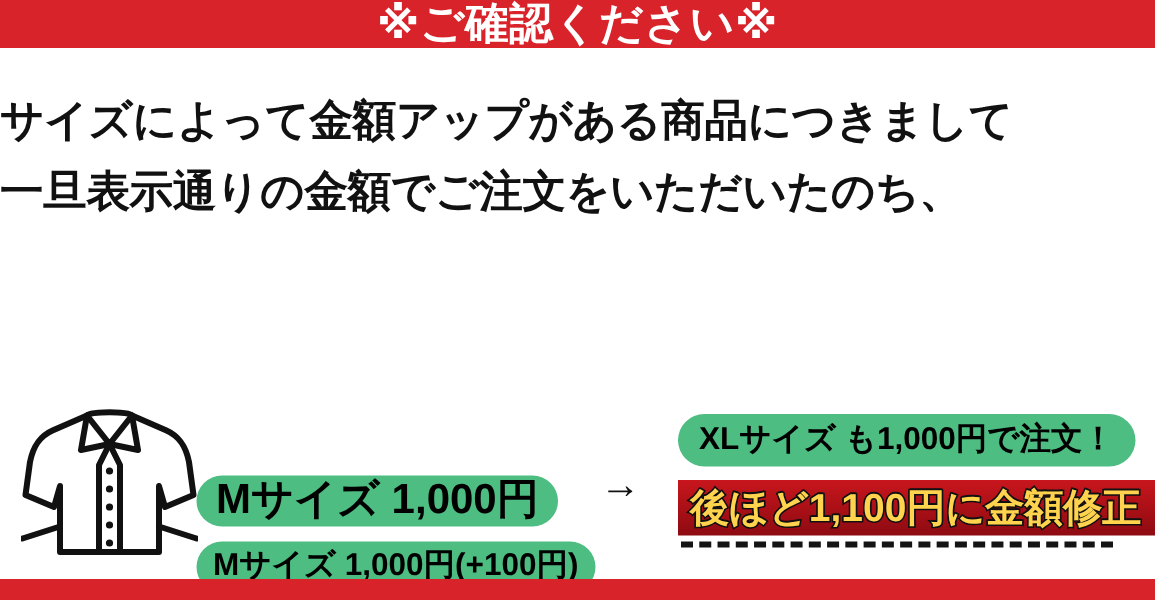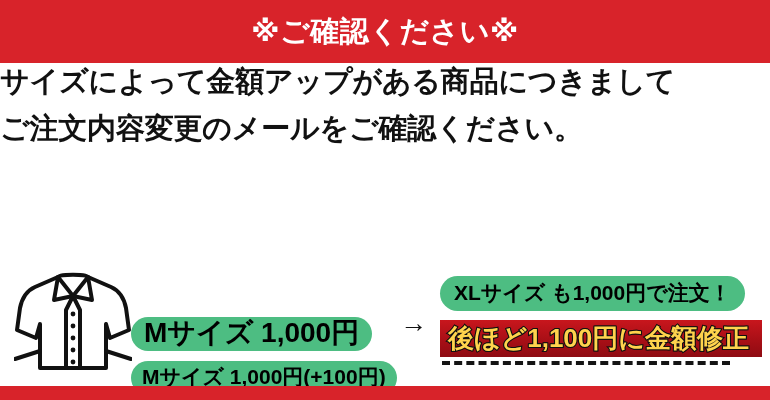--- a/index.html
+++ b/index.html
@@ -18,21 +18,21 @@
     overflow: hidden;
     box-sizing: border-box;
   }
 
   
   #header-bar {
     position: absolute;
     left: 0;
     top: 0;
     width: 770px;
-    height: 63px;
+    height: 32px;
     background: #d8232a;
     display: flex;
     align-items: center;
     justify-content: center;
   }
   #header-title {
     color: #ffffff;
     font-size: 29px;
     font-weight: bold;
     letter-spacing: 0.5px;
@@ -77,21 +77,21 @@
 
   
   #left-pills {
     position: absolute;
     left: 131px;
     top: 18px;
     width: 262px;
   }
   #right-pills {
     position: absolute;
-    left: 440px;
+    left: 452px;
     top: 14px;
     width: 305px;
   }
 
   .pill {
     display: inline-block;
     background: #4dbd82;
     border-radius: 18px;
     color: #000000;
     font-weight: bold;
@@ -169,21 +169,21 @@
 <body>
 
 <div id="banner">
 
   <div id="header-bar">
     <div id="header-title">※ご確認ください※</div>
   </div>
 
   <div id="body-text">
     <div class="body-line">サイズによって金額アップがある商品につきまして</div>
-    <div class="body-line">ご注文内容変更のメールをご確認ください。</div>
+    <div class="body-line">一旦表示通りの金額でご注文をいただいたのち、</div>
   </div>
 
   <div id="compare-area">
 
     <div id="shirt-icon">
       <svg viewBox="0 0 118 108" width="118" height="108" xmlns="http://www.w3.org/2000/svg">
         <g fill="none" stroke="#111111" stroke-width="4" stroke-linejoin="round" stroke-linecap="round">
           <path d="M44 9 C44 6 74 6 74 9
                    L97 19 C106 23 110 30 112 40
                    L115 62 L96 70 L92 56

